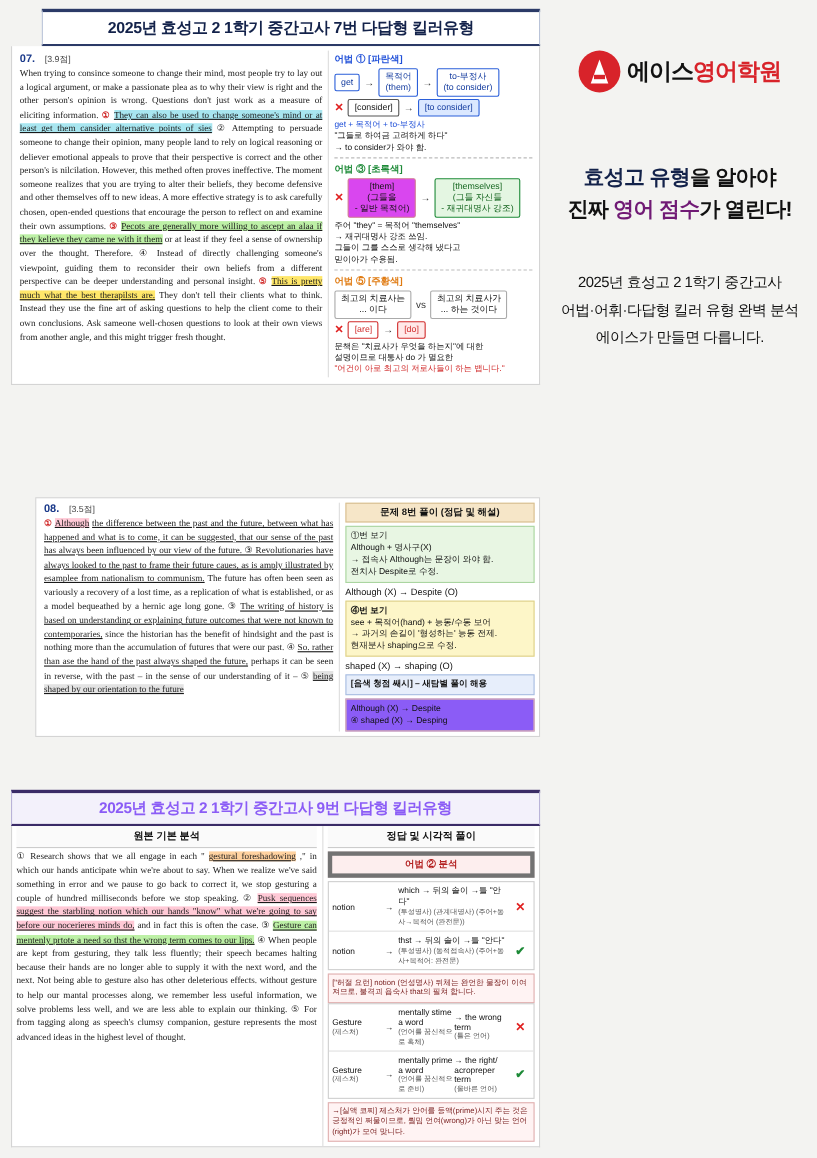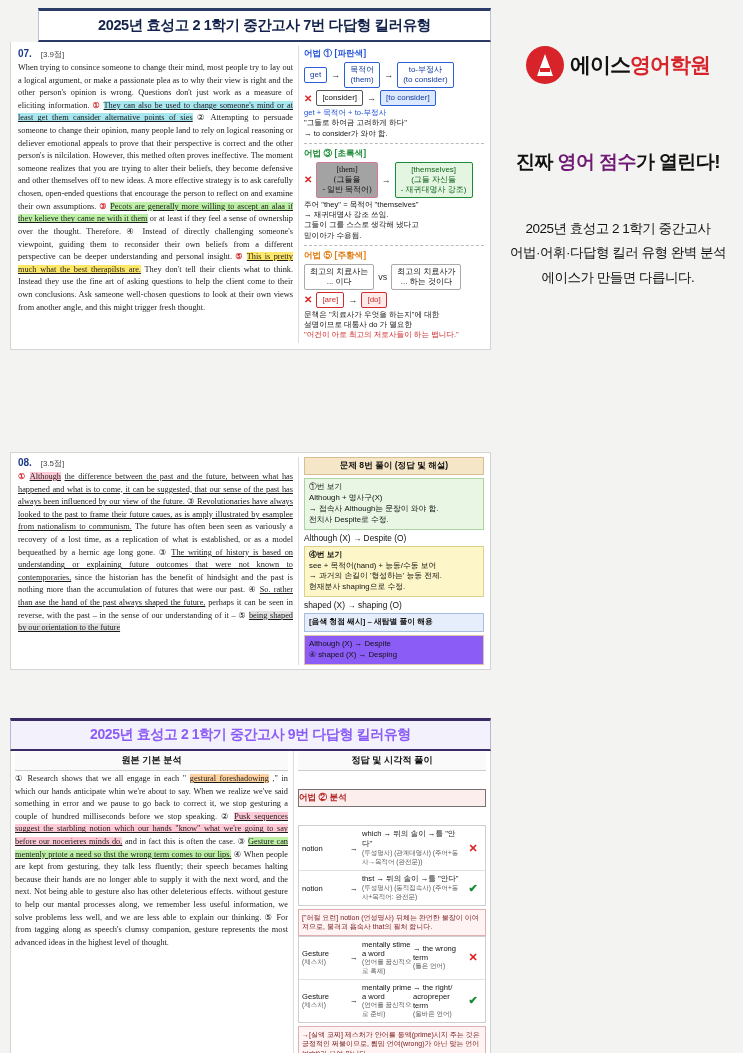--- a/index.html
+++ b/index.html
@@ -72,32 +72,32 @@
     border:1px solid #555;
     background:#fff;
     padding:2px 5px;
     font-size:8px;
     text-align:center;
     line-height:1.25;
     border-radius:2px;
   }
   .bx.blue { border-color:#2b5fd9; color:#123a9e; }
   .bx.green { border-color:#1d8a37; background:#e4f6e2; color:#14651f; }
-  .bx.pinkb { border-color:#d17a91; background:#a3a3a3;font-family:Liberation Serif, serif; }
+  .bx.pinkb { border-color:#d17a91; background:#d946ef; }
   .bx.redtext { color:#d12b2b; border-color:#d12b2b; }
   .arrow { font-size:9px; color:#333; }
   .note { font-size:7.6px; line-height:1.35; margin:2px 0; }
   .redline { color:#d12b2b; }
   .blueline { color:#1f4fd8; }
   .xmark { color:#e02020; font-weight:bold; font-size:10px; }
   .hr-d { border-top:1px dashed #bbb; margin:4px 0; }
 
   
   .sec2 { position:absolute; left:10px; top:452px; width:481px; }
-  .sec2-inner { display:flex; background:#fff; border:1px solid #d4d4d4; padding:4px; }
+  .sec2-inner { display:flex; background:#fff; border:1px solid #d4d4d4; padding:4px;margin-left:22px; }
   .sec2-left { width:283px; padding:0 5px 0 3px; }
   .sec2-right { width:186px; padding-left:5px; border-left:1px solid #ddd; }
   .solbar {
     background:#f6e6c8;
     border:1px solid #d8bf92;
     text-align:center;
     font-size:8.6px;
     font-weight:bold;
     padding:2px 0;
   }
@@ -123,23 +123,23 @@
     letter-spacing:-0.4px;
   }
   .sec3-inner { display:flex; background:#fff; border:1px solid #d4d4d4; border-top:none; }
   .s3-left { width:283px; padding:0 5px 4px 4px; border-right:1px solid #ddd; }
   .s3-right { width:196px; padding:0 4px 4px 4px; }
   .colhead {
     text-align:center; font-weight:bold; font-size:9.2px;
     padding:3px 0; border-bottom:1px solid #ccc; background:#fafafa;
   }
   .subhead {
-    border:1px solid #737373; background:#fdeeee;
-    color:#b32020; font-weight:bold; text-align:left;
-    font-size:8.6px; padding:2px 0; margin:18px 0;
+    border:4px solid #737373; background:#fdeeee;
+    color:#b32020; font-weight:bold; text-align:center;
+    font-size:8.6px; padding:2px 0; margin:3px 0;
   }
   .tbl { border:1px solid #cfcfcf; }
   .trow { display:flex; align-items:center; border-bottom:1px solid #e0e0e0; padding:3px 3px; font-size:7.6px; }
   .trow:last-child { border-bottom:none; }
   .tcell-l { width:48px; }
   .tcell-m { flex:1; }
   .tcell-r { width:18px; text-align:center; }
   .chk { color:#1d8a37; font-weight:bold; font-size:11px; }
   .xk { color:#e02020; font-weight:bold; font-size:11px; }
   .tiny { font-size:6.5px; color:#555; }
@@ -403,20 +403,23 @@
 
   <div class="promo">
     <div class="logo-row">
       <div class="logo-mark"></div>
       <div class="logo-text">
         <span class="k1">에이스</span><span class="k2">영어학원</span>
       </div>
     </div>
     <div class="promo-h1">
       <div>
+        <span class="navy">효성고 유형</span><span>을 알아야</span>
+      </div>
+      <div>
         <span>진짜 </span><span class="red">영어 점수</span><span>가 열린다!</span>
       </div>
     </div>
     <div class="promo-sub">
       <div>2025년 효성고 2 1학기 중간고사</div>
       <div>어법·어휘·다답형 킬러 유형 완벽 분석</div>
       <div>에이스가 만들면 다릅니다.</div>
     </div>
   </div>
 

